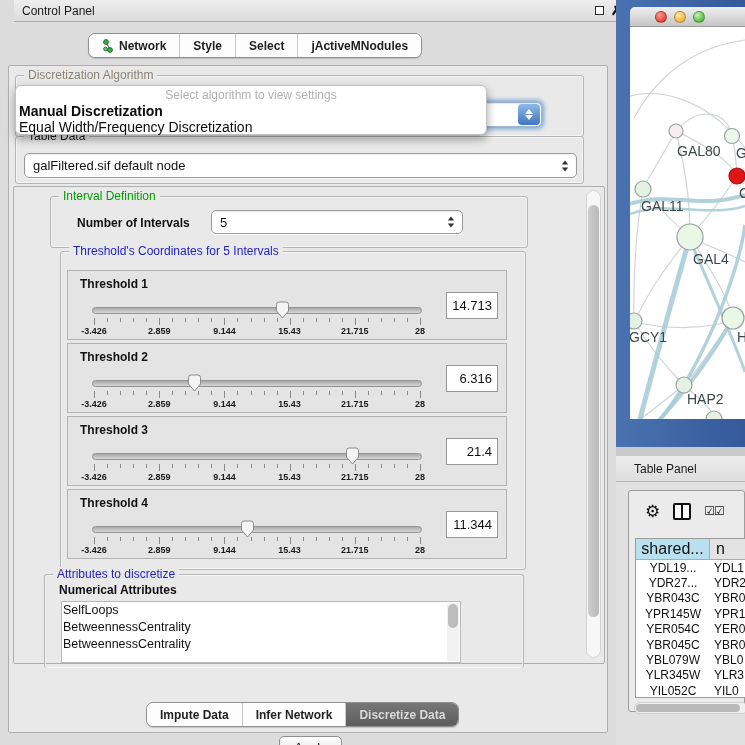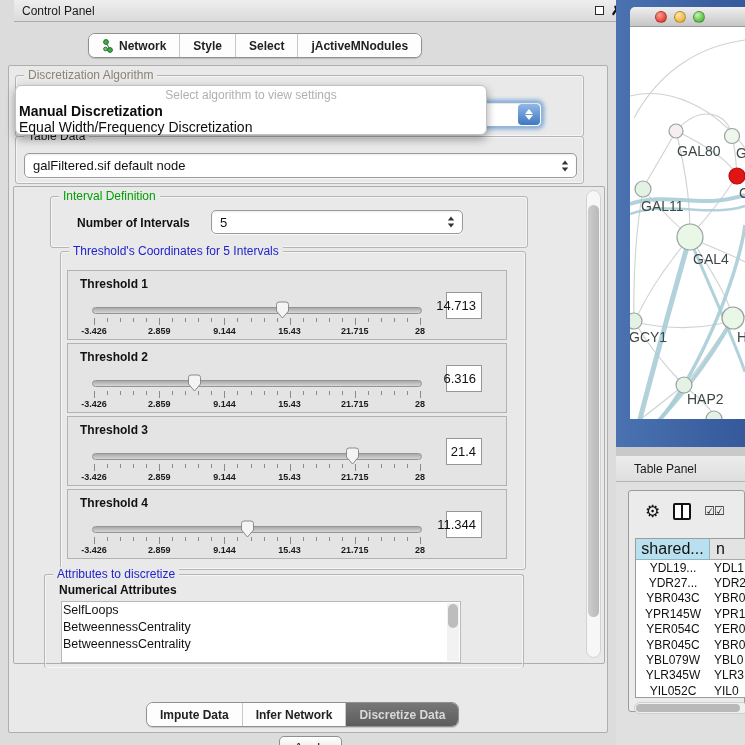--- a/index.html
+++ b/index.html
@@ -85,21 +85,21 @@
     background:#e4e4e4; border:1px solid #b2b2b2; }
   .thresh-label { position:absolute; left:12px; top:6px; font-size:12px; font-weight:bold; color:#111; }
   .slider-zone { position:absolute; left:24px; top:32px; width:330px; height:34px; }
   .slider-track { position:absolute; left:0; top:4px; width:330px; height:7px; border-radius:4px;
     background:linear-gradient(#a9a9a9,#d6d6d6); border:1px solid #949494; }
   .slider-thumb { position:absolute; top:-2px; width:15px; height:18px; }
   .ticks { position:absolute; left:0; top:15px; width:330px; height:7px; }
   .ticks i { position:absolute; top:0; width:1px; background:#8a8a8a; }
   .tick-labels { position:absolute; left:0; top:23px; width:330px; height:11px; }
   .tick-labels span { position:absolute; transform:translateX(-50%); font-size:9px; font-weight:bold; color:#1a1a1a; white-space:nowrap; }
-  .value-box { position:absolute; left:378px; top:21px; width:36px; height:27px; background:#fff;
+  .value-box { position:absolute; left:378px; top:21px; width:52px; height:27px; background:#fff;
     border:1px solid #979797; font-size:13px; color:#111; display:flex; align-items:center;
     justify-content:flex-end; padding-right:5px; }
 
   #attr-fs { left:30px; top:387px; width:480px; height:94px; border-bottom:none; }
   #attr-fs .legend { color:#2222cc; }
   .attr-subtitle { position:absolute; left:14px; top:8px; font-size:12px; font-weight:bold; color:#111; }
   .attr-list { position:absolute; left:16px; top:26px; width:400px; height:62px; background:#fff;
     border:1px solid #b9b9b9; overflow:hidden; }
   .attr-list .row { font-size:12.5px; color:#111; line-height:17px; padding-left:1px; }
   .attr-list .sb { position:absolute; right:1px; top:1px; width:12px; height:58px; background:#f2f2f2; }

